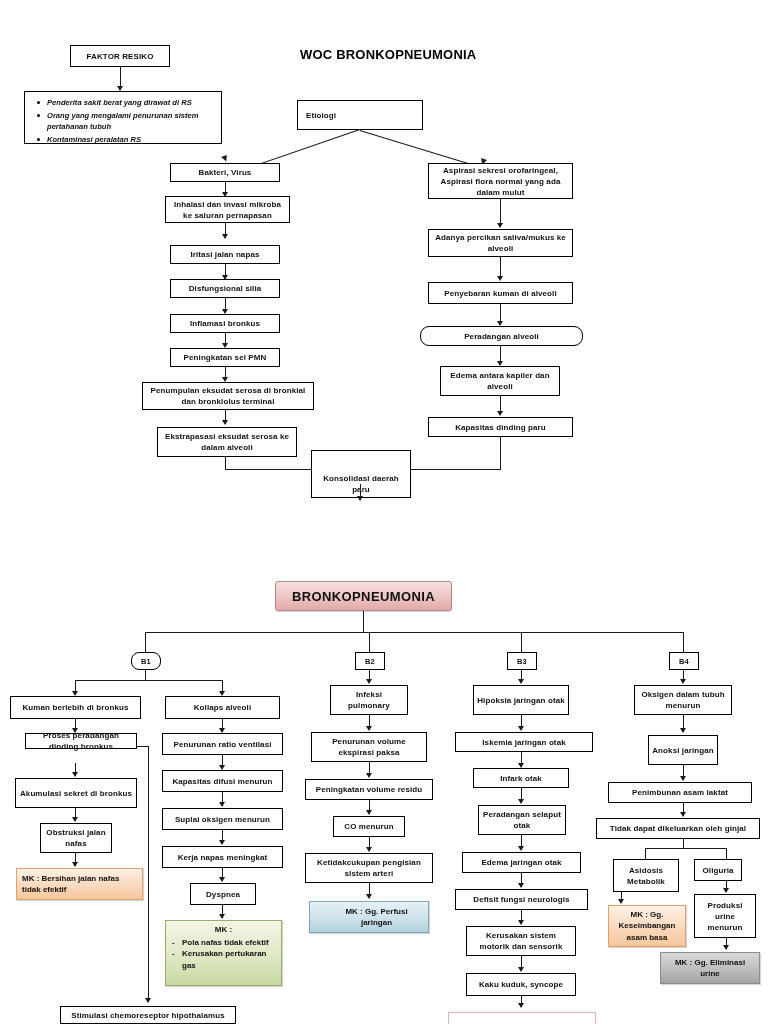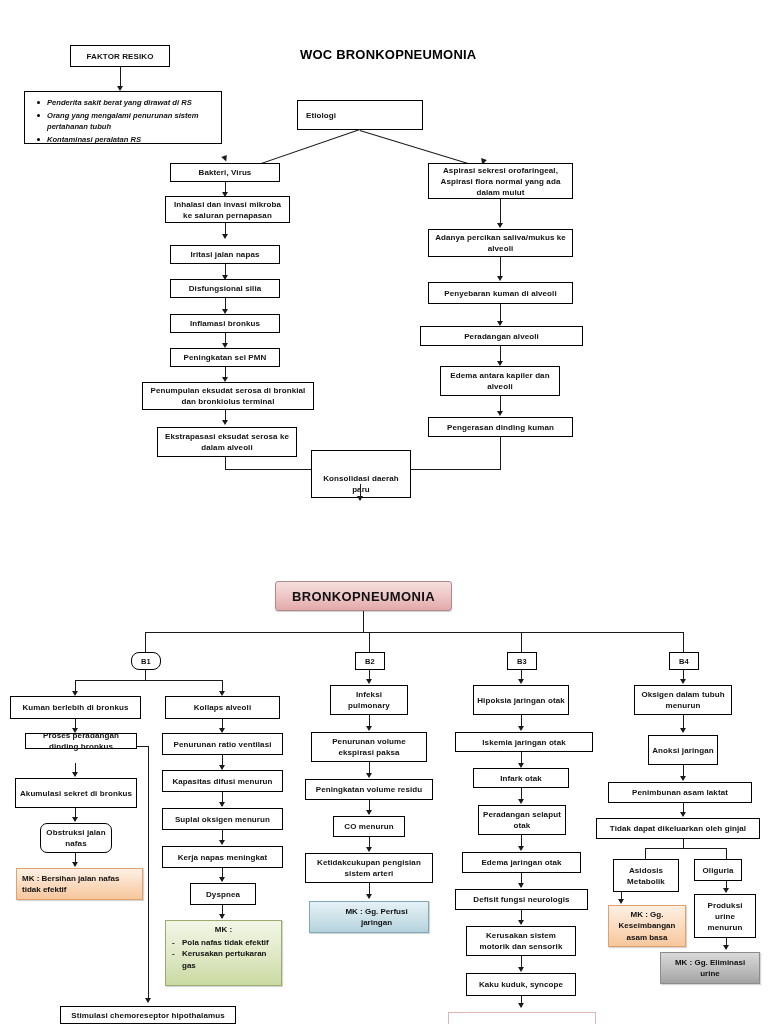--- a/index.html
+++ b/index.html
@@ -200,34 +200,34 @@
     </div>
   <div class="ln v" style="left:500px;top:257px;height:22px;"></div>
   <div class="arrow" style="left:496.5px;top:276px;"></div>
 
   <div class="node" style="left:428px;top:282px;width:145px;height:22px;">
     <span>Penyebaran kuman di alveoli</span>
     </div>
   <div class="ln v" style="left:500px;top:304px;height:20px;"></div>
   <div class="arrow" style="left:496.5px;top:321px;"></div>
 
-  <div class="node" style="left:420px;top:326px;width:163px;height:20px;">
+  <div class="node" style="left:420px;top:326px;width:163px;height:20px;border-radius:9px;">
     <span>Peradangan alveoli</span>
     </div>
   <div class="ln v" style="left:500px;top:346px;height:18px;"></div>
   <div class="arrow" style="left:496.5px;top:361px;"></div>
 
   <div class="node" style="left:440px;top:366px;width:120px;height:30px;">
     <span>Edema antara kapiler dan alveoli</span>
     </div>
   <div class="ln v" style="left:500px;top:396px;height:18px;"></div>
   <div class="arrow" style="left:496.5px;top:411px;"></div>
 
   <div class="node" style="left:428px;top:417px;width:145px;height:20px;">
-    <span>Pengerasan dinding kuman</span>
+    <span>Kapasitas dinding paru</span>
     </div>
 
   <div class="ln v" style="left:225px;top:457px;height:13px;"></div>
   <div class="ln h" style="left:225px;top:469px;width:86px;"></div>
   <div class="ln v" style="left:500px;top:437px;height:32px;"></div>
   <div class="ln h" style="left:411px;top:469px;width:90px;"></div>
 
   <div class="node" style="left:311px;top:450px;width:100px;height:48px;align-items:flex-end;">
     <span>Konsolidasi daerah paru</span>
     </div>
@@ -273,21 +273,21 @@
   <div class="node" style="left:25px;top:733px;width:112px;height:16px;">
     <span>Proses peradangan dinding bronkus</span>
     </div>
   <div class="ln v" style="left:75px;top:763px;height:13px;"></div>
   <div class="arrow" style="left:71.5px;top:772px;"></div>
   <div class="node" style="left:15px;top:778px;width:122px;height:30px;">
     <span>Akumulasi sekret di bronkus</span>
     </div>
   <div class="ln v" style="left:75px;top:808px;height:13px;"></div>
   <div class="arrow" style="left:71.5px;top:817px;"></div>
-  <div class="node" style="left:40px;top:823px;width:72px;height:30px;border-radius:7px;">
+  <div class="node" style="left:40px;top:823px;width:72px;height:30px;">
     <span>Obstruksi jalan nafas</span>
     </div>
   <div class="ln v" style="left:75px;top:853px;height:13px;"></div>
   <div class="arrow" style="left:71.5px;top:862px;"></div>
   <div class="mk mk-orange" style="left:16px;top:868px;width:127px;height:32px;text-align:left;justify-content:flex-start;">
     <span>MK : Bersihan jalan nafas tidak efektif</span>
     </div>
 
   <div class="ln h" style="left:137px;top:746px;width:12px;"></div>
   <div class="ln v" style="left:148px;top:746px;height:256px;"></div>

